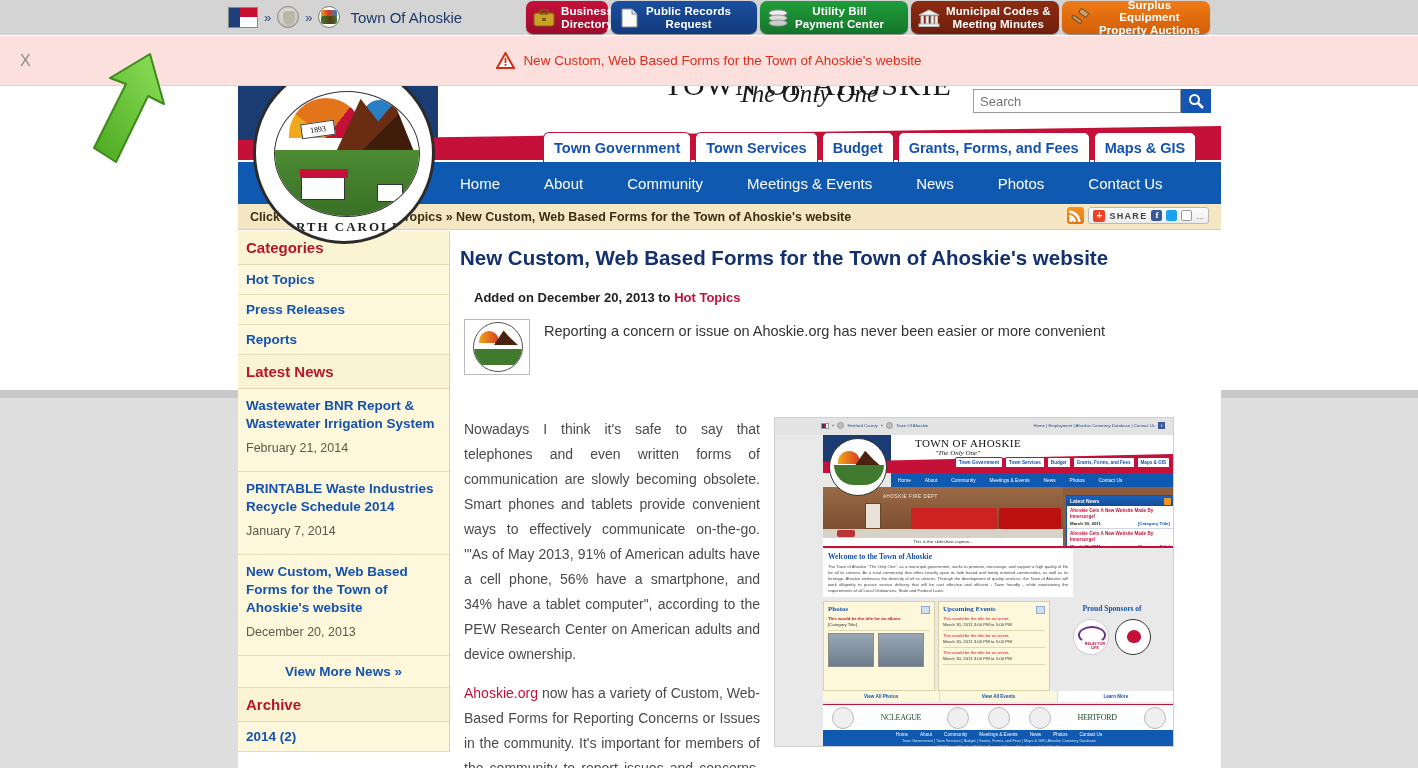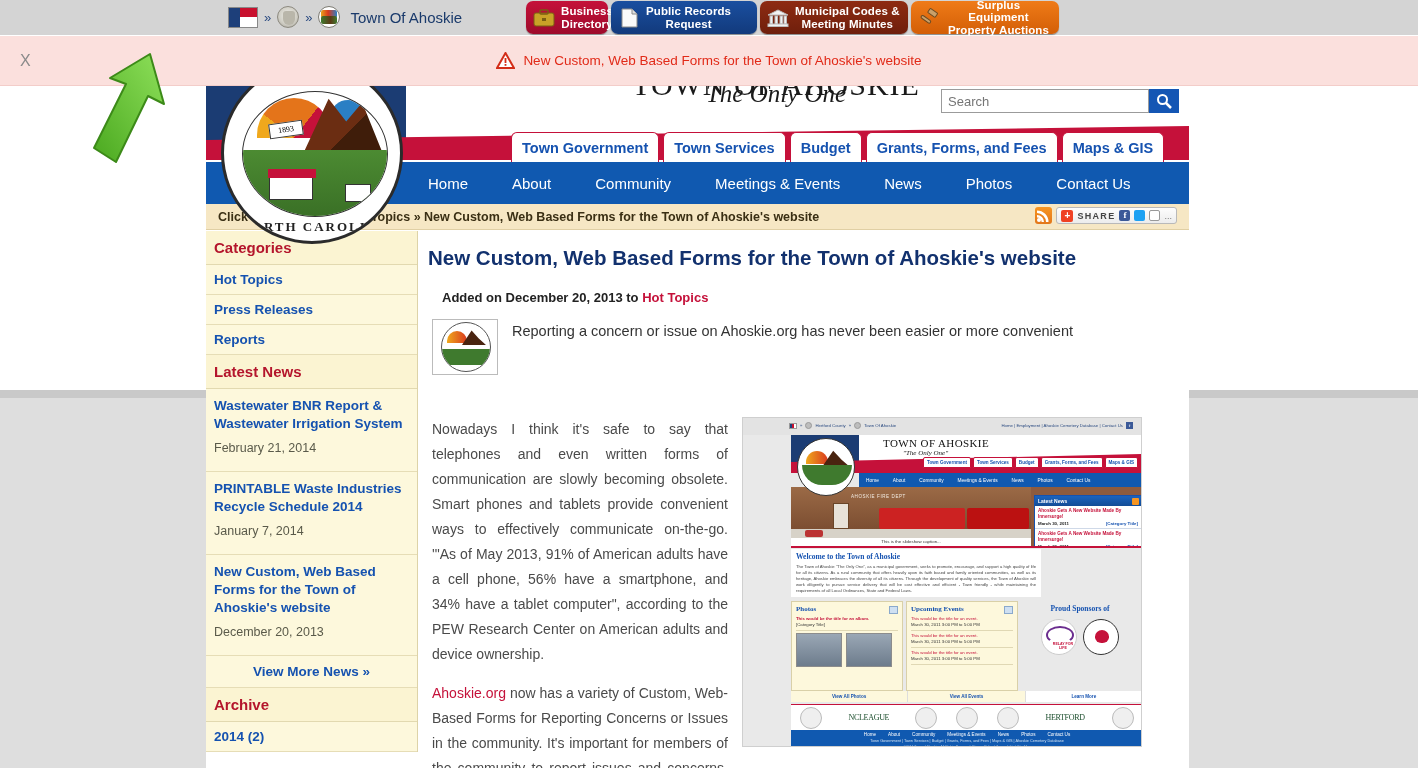--- a/index.html
+++ b/index.html
@@ -81,21 +81,21 @@
   
   #green-arrow { position:absolute; left:88px; top:48px; width:96px; height:118px; pointer-events:none; }
 
   
   #white-left { position:absolute; left:0; top:86px; width:222px; height:304px; background:#fff; }
   #page-bg-gray { position:absolute; left:0; top:390px; width:1418px; height:378px; background:#dedede; }
   #page-bg-gray .gline { position:absolute; left:0; top:0; width:1418px; height:8px; background:#c9c9c9; }
   #white-right { position:absolute; left:1205px; top:86px; width:213px; height:304px; background:#fff; }
 
   
-  #site { position:absolute; left:206px; top:86px; width:983px; height:682px; background:#fff; overflow:hidden; }
+  #site { position:absolute; left:238px; top:86px; width:983px; height:682px; background:#fff; overflow:hidden; }
 
   
   #masthead { position:absolute; left:0; top:0; width:983px; height:74px; background:#fff; overflow:hidden; }
   #mast-blue-l { position:absolute; left:0; top:0; width:200px; height:74px; background:#1b3c73; }
   #mast-red { position:absolute; left:0; top:40px; width:983px; height:34px;
       background:#c5113a; clip-path:polygon(0 14px, 983px 0, 983px 34px, 0 34px); }
   #mast-title { position:absolute; left:310px; top:-18px; width:520px; text-align:center;
       font-family:"Liberation Serif", serif; font-size:30px; color:#1a1a1a; letter-spacing:1px; }
   #mast-sub { position:absolute; left:310px; top:-6px; width:520px; text-align:center;
       font-family:"Liberation Serif", serif; font-style:italic; font-size:25px; color:#1a1a1a; }
@@ -335,20 +335,30 @@
     </div>
     <div class="ql ql-prr">
       <span class="ql-ic">
         <svg width="18" height="20" viewBox="0 0 18 20">
             <path d="M2 1h10l5 5v13H2z" fill="#fafafa" stroke="#8a8a8a"></path>
             <path d="M12 1v5h5" fill="#e0e0e0" stroke="#8a8a8a"></path>
           </svg>
       </span>
       <span class="ql-txt"><span>Public Records</span><br><span>Request</span></span>
     </div>
+    <div class="ql ql-ubp">
+      <span class="ql-ic">
+        <svg width="22" height="18" viewBox="0 0 22 18">
+            <ellipse cx="11" cy="4" rx="9" ry="3" fill="#efefef" stroke="#999"></ellipse>
+            <ellipse cx="11" cy="9" rx="9" ry="3" fill="#dcdcdc" stroke="#999"></ellipse>
+            <ellipse cx="11" cy="14" rx="9" ry="3" fill="#cccccc" stroke="#999"></ellipse>
+          </svg>
+      </span>
+      <span class="ql-txt"><span>Utility Bill</span><br><span>Payment Center</span></span>
+    </div>
     <div class="ql ql-mcm">
       <span class="ql-ic">
         <svg width="22" height="18" viewBox="0 0 22 18">
             <path d="M11 1 1 6h20z" fill="#f2f2f2" stroke="#bbb"></path>
             <rect x="3" y="7" width="2.5" height="8" fill="#f2f2f2" stroke="#bbb"></rect>
             <rect x="8" y="7" width="2.5" height="8" fill="#f2f2f2" stroke="#bbb"></rect>
             <rect x="13" y="7" width="2.5" height="8" fill="#f2f2f2" stroke="#bbb"></rect>
             <rect x="17" y="7" width="2.5" height="8" fill="#f2f2f2" stroke="#bbb"></rect>
             <rect x="1" y="15" width="20" height="2.5" fill="#f2f2f2" stroke="#bbb"></rect>
           </svg>

